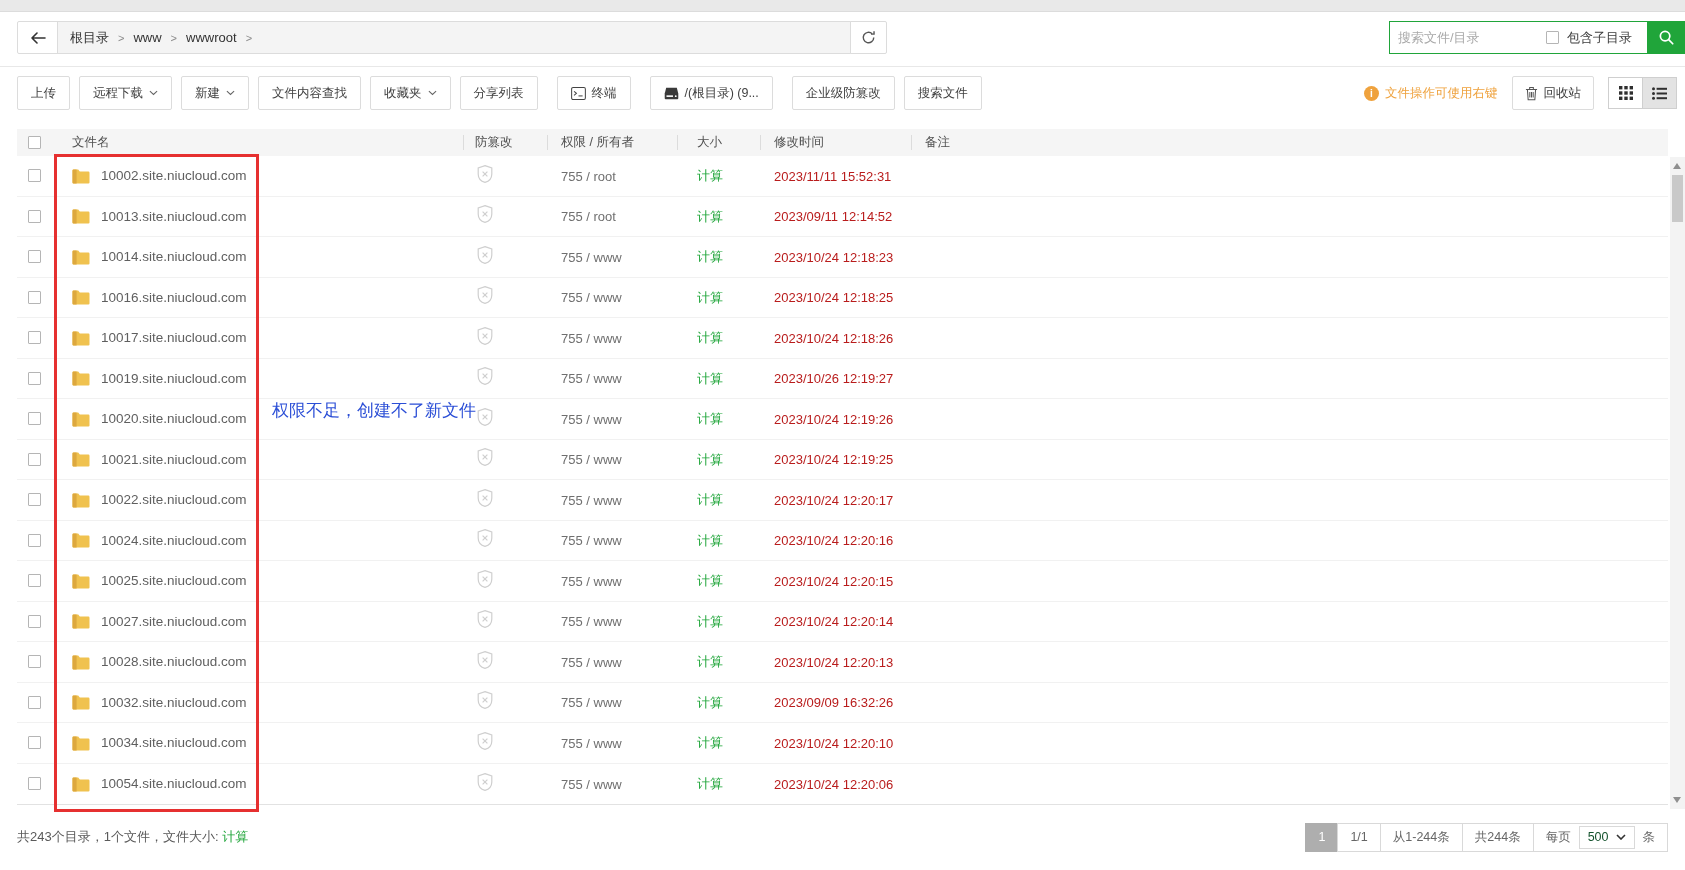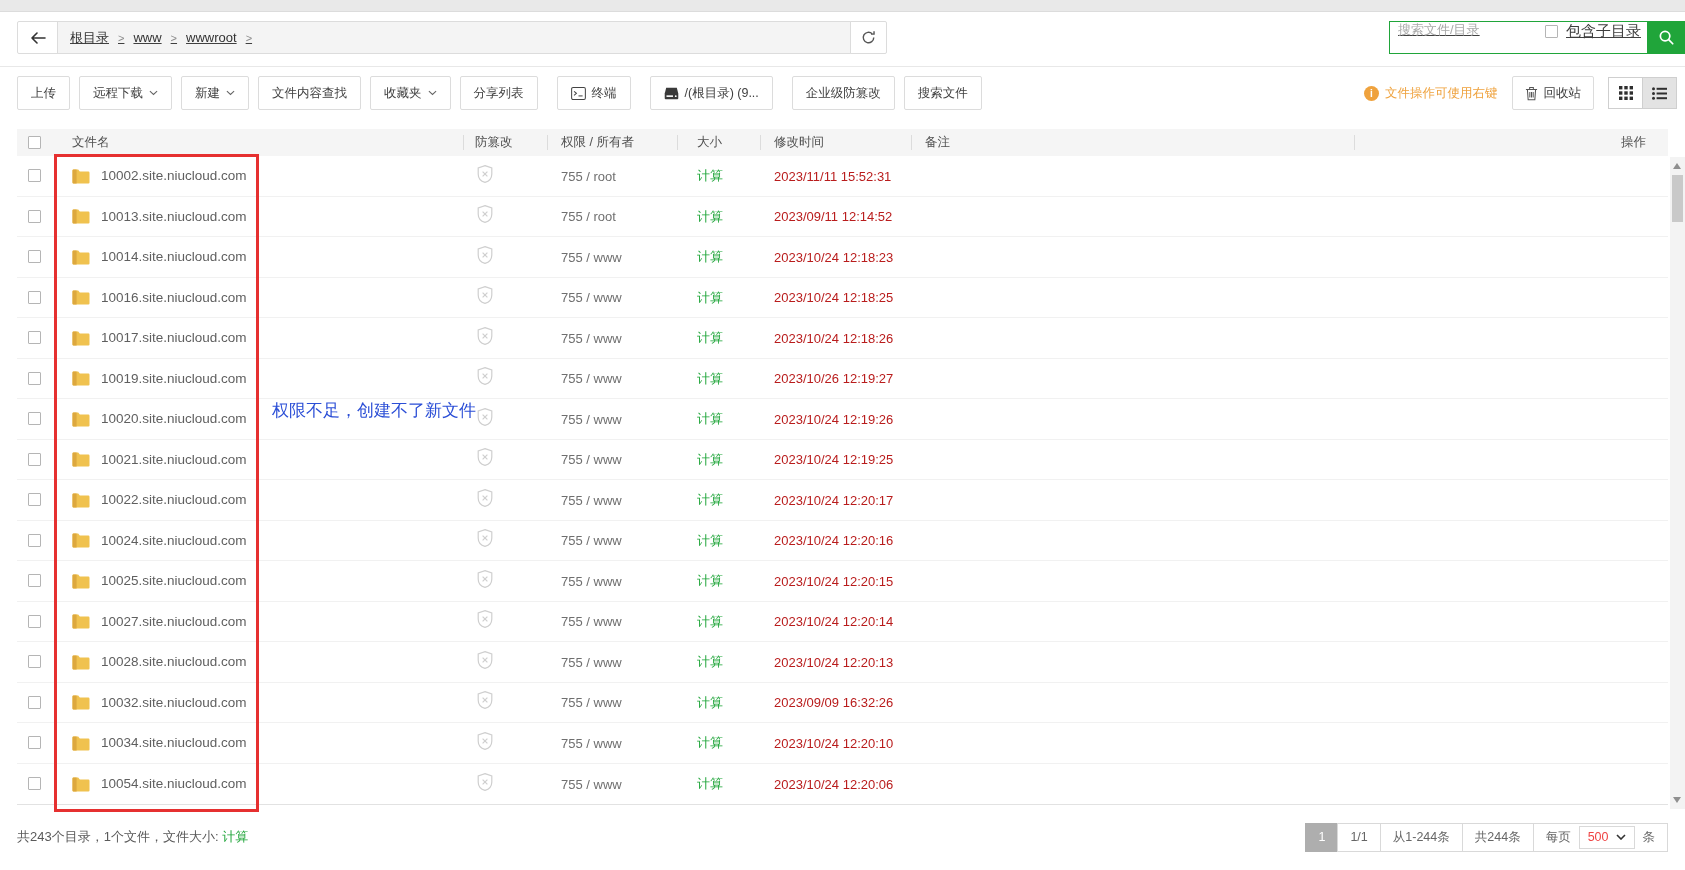--- a/index.html
+++ b/index.html
@@ -7,33 +7,33 @@
   body {
     font-family: "Liberation Sans", sans-serif;
     background: #fff;
     position: relative;
     overflow: hidden;
     color: #404040;
   }
   .top-strip { height:12px; background:#e9e9e9; border-bottom:1px solid #dcdcdc; }
 
   
-  .nav-row { display:flex; align-items:stretch; height:33px; margin:9px 0 0 17px;text-decoration:underline; }
+  .nav-row { display:flex; align-items:stretch; height:33px; margin:9px 0 0 17px; }
   .box-btn { border:1px solid #dcdcdc; background:#fff; display:flex; align-items:center; justify-content:center; cursor:pointer; }
   .back-btn { width:41px; border-radius:2px 0 0 2px; font-size:16px; color:#333; }
   .breadcrumb { width:794px; background:#f4f4f4; border:1px solid #dcdcdc; margin-left:-1px;
     display:flex; align-items:center; padding:0 12px; font-size:13px; color:#333; }
   .crumb { cursor:pointer; margin-right:9px; white-space:nowrap; }
   .crumb-sep { color:#8a8a8a; margin-right:9px; font-size:11px; }
   .refresh-btn { width:37px; margin-left:-1px; border-radius:0 2px 2px 0; }
   .search-area { margin-left:auto; display:flex; height:33px; }
-  .search-box { width:259px; border:1px solid #20a53a; background:#fff; display:flex; align-items:flex-start; padding:0 0 0 2px; }
+  .search-box { width:259px; border:1px solid #20a53a; background:#fff; display:flex; align-items:center; padding:0 0 0 2px; }
   .search-input { border:none; outline:none; flex:1; min-width:0; font-size:13px; color:#333; padding:0 6px; font-family:"Liberation Sans",sans-serif; }
   .search-input::placeholder { color:#a9a9a9; }
-  .search-sub { display:flex; align-items:center; gap:8px; font-size:15px; color:#3d3d3d; padding-right:6px; white-space:nowrap; }
+  .search-sub { display:flex; align-items:center; gap:8px; font-size:13px; color:#3d3d3d; padding-right:15px; white-space:nowrap; }
   .cbx { width:13px; height:13px; border:1px solid #b5b5b5; background:#fff; border-radius:1px; display:inline-block; cursor:pointer; flex:none; }
   .search-btn { width:37px; background:#20a53a; display:flex; align-items:center; justify-content:center; cursor:pointer; }
 
   .hr { height:1px; background:#e8e8e8; margin-top:12px; }
 
   
   .toolbar { display:flex; align-items:center; height:36px; margin:8px 8px 0 17px; }
   .tb-btn { height:34px; border:1px solid #dcdcdc; border-radius:2px; background:#fff;
     display:flex; align-items:center; gap:6px; padding:0 13px; font-size:12.5px; color:#3f3f3f;
     margin-right:9px; cursor:pointer; white-space:nowrap; }
@@ -89,21 +89,21 @@
     color:#2b4ed6; z-index:6; pointer-events:none; white-space:nowrap; }
 
   
   .footer { position:absolute; left:0; right:0; top:821px; height:32px; display:flex; align-items:center; padding:0 17px; }
   .summary { font-size:13px; color:#5a5a5a; }
   .summary .size-link { font-size:13px; }
   .pager { margin-left:auto; display:flex; align-items:center; font-size:12.5px; color:#666; }
   .pcell { height:29px; border:1px solid #d9d9d9; background:#fff; display:flex; align-items:center; justify-content:center;
     padding:0 12px; margin-left:-1px; cursor:pointer; white-space:nowrap; }
   .pcell.active { background:#aeaeae; border-color:#aeaeae; color:#fff; min-width:29px; cursor:default; }
-  .psel { border:1px solid #d9d9d9; height:23px; display:flex; align-items:center; gap:7px; padding:0 8px; margin:0 8px; cursor:pointer; color:#ef4444; }
+  .psel { border:1px solid #d9d9d9; height:23px; display:flex; align-items:center; gap:7px; padding:0 8px; margin:0 8px; cursor:pointer; color:#14532d; }
   .icon { display:flex; align-items:center; justify-content:center; }
 </style>
 </head>
 <body>
 
 <div class="top-strip"></div>
 
 <div class="nav-row">
   <div class="box-btn back-btn">
     <span class="icon">
@@ -273,23 +273,20 @@
       </div>
     <div class="col-size">
         <span>大小</span>
       </div>
     <div class="col-mtime">
         <span>修改时间</span>
       </div>
     <div class="col-note">
         <span>备注</span>
       </div>
-    <div class="col-action">
-        <span>操作</span>
-      </div>
   </div>
   <div class="tbody">
   <div class="trow">
     <div class="col-check">
       <span class="cbx"></span>
     </div>
     <div class="col-name">
       <svg class="folder-svg" width="18" height="16" viewBox="0 0 18 16">
         <path d="M0.5 2.6 q0-1.1 1.1-1.1 h4.6 l1.6 2.1 h8.6 q1.1 0 1.1 1.1 v9.7 q0 1.1-1.1 1.1 H1.6 q-1.1 0-1.1-1.1 Z" fill="#f0c24f"></path>
         <path d="M0.5 2.6 q0-1.1 1.1-1.1 h3 v14 h-3 q-1.1 0-1.1-1.1 Z" fill="#dda83e"></path>

